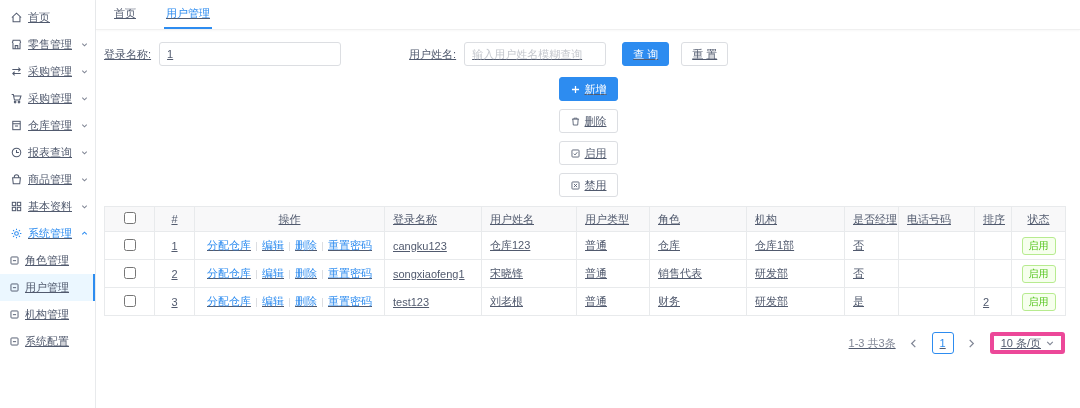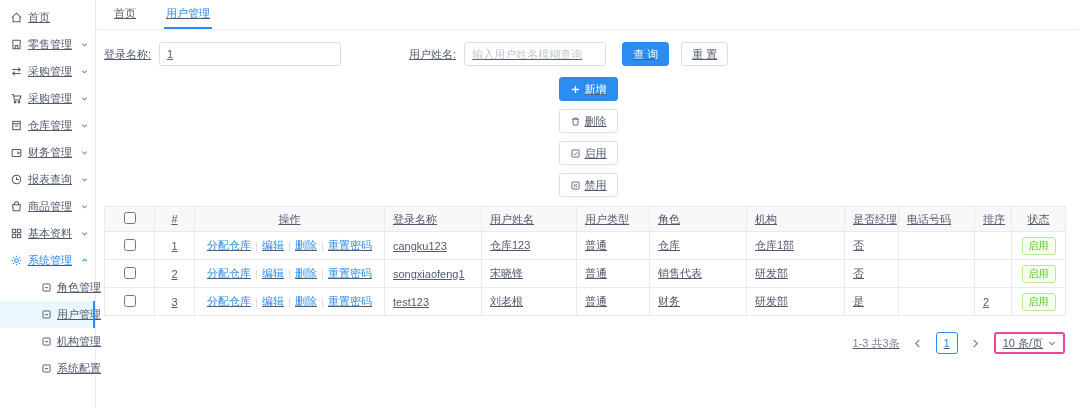--- a/index.html
+++ b/index.html
@@ -7,21 +7,21 @@
     font-family:"Liberation Sans","DejaVu Sans",sans-serif; font-size:11px; color:#515a6e; }
   .app { display:flex; width:1080px; height:408px;text-decoration:underline; }
 
   
   .sidebar { width:96px; flex-shrink:0; border-right:1px solid #e8eaec; padding-top:4px; background:#fff; }
   .nav-item { height:27px; display:flex; align-items:center; padding:0 6px 0 10px; gap:5px; cursor:pointer; white-space:nowrap; }
   .nav-item svg { width:13px; height:13px; flex-shrink:0; color:#515a6e; }
   .nav-item .lbl { flex:1; }
   .nav-item .chev { width:9px; height:9px; color:#808695; flex-shrink:0; }
   .nav-item.active-parent, .nav-item.active-parent svg, .nav-item.active-parent .chev { color:#2d8cf0; }
-  .sub-item { height:27px; display:flex; align-items:center; gap:5px; padding-left:41px; cursor:pointer; position:relative; white-space:nowrap; }
+  .sub-item { height:27px; display:flex; align-items:center; gap:5px; padding-left:9px; cursor:pointer; position:relative; white-space:nowrap; }
   .sub-item svg { width:11px; height:11px; color:#515a6e; flex-shrink:0; }
   .sub-item.active { background:#ebf7ff; }
   .sub-item.active::after { content:""; position:absolute; right:0; top:0; bottom:0; width:2px; background:#2d8cf0; }
 
   
   .main { flex:1; display:flex; flex-direction:column; min-width:0; }
   .tabbar { height:30px; display:flex; align-items:stretch; gap:26px; padding-left:16px; border-bottom:1px solid #f0f0f0; box-shadow:0 1px 2px rgba(0,0,0,.03); }
   .tab { display:flex; align-items:center; padding:0 2px; color:#515a6e; cursor:pointer; border-bottom:2px solid transparent; }
   .tab.active { color:#2d8cf0; border-bottom-color:#2d8cf0; }
 
@@ -52,21 +52,21 @@
   .link { color:#2d8cf0; cursor:pointer; }
   .sep { display:inline-block; width:1px; height:9px; background:#dcdee2; margin:0 5px; vertical-align:middle; }
   input[type="checkbox"] { width:12px; height:12px; cursor:pointer; }
   .tag-enabled { display:inline-block; padding:2px 6px; border:1px solid #b7eb8f; background:#f6ffed; color:#52c41a; border-radius:3px; font-size:10px; line-height:1.2; }
 
   
   .pagination { width:961px; display:flex; justify-content:flex-end; align-items:center; gap:8px; margin-top:16px; color:#808695; }
   .pg-arrow { width:20px; height:22px; display:flex; align-items:center; justify-content:center; cursor:pointer; color:#808695; }
   .pg-arrow svg { width:9px; height:9px; }
   .pg-num { min-width:22px; height:22px; border:1px solid #2d8cf0; border-radius:3px; color:#2d8cf0; display:flex; align-items:center; justify-content:center; cursor:pointer; background:#fff; }
-  .pg-size { height:22px; border:2px solid #ec4899; border-radius:3px; padding:0 7px; display:flex; align-items:center; gap:5px; cursor:pointer; background:#fff; color:#515a6e; }
+  .pg-size { height:22px; border:4px solid #ec4899; border-radius:3px; padding:0 7px; display:flex; align-items:center; gap:5px; cursor:pointer; background:#fff; color:#515a6e; }
   .pg-size svg { width:8px; height:8px; color:#808695; }
 </style>
 </head>
 <body>
 
 <div class="app">
 
   <aside class="sidebar">
 
     <div class="nav-item">
@@ -112,30 +112,20 @@
       <svg viewBox="0 0 14 14" fill="none" stroke="currentColor" stroke-width="1.1">
           <rect x="3" y="2.5" width="8" height="9"></rect>
           <path d="M3 5.2 H11 M5.3 7.5 H8.7"></path>
         </svg>
       <span class="lbl">仓库管理</span>
       <svg class="chev" viewBox="0 0 14 14" fill="none" stroke="currentColor" stroke-width="1.6">
           <path d="M3.5 5.5 L7 9 L10.5 5.5"></path>
         </svg>
     </div>
 
-    <div class="nav-item">
-      <svg viewBox="0 0 14 14" fill="none" stroke="currentColor" stroke-width="1.1">
-          <rect x="2.3" y="3.8" width="9.4" height="7.4" rx="1"></rect>
-          <path d="M8.6 7.5 H11.7 M8.6 6 V9"></path>
-        </svg>
-      <span class="lbl">财务管理</span>
-      <svg class="chev" viewBox="0 0 14 14" fill="none" stroke="currentColor" stroke-width="1.6">
-          <path d="M3.5 5.5 L7 9 L10.5 5.5"></path>
-        </svg>
-    </div>
 
     <div class="nav-item">
       <svg viewBox="0 0 14 14" fill="none" stroke="currentColor" stroke-width="1.1">
           <circle cx="7" cy="7" r="4.6"></circle>
           <path d="M7 4.2 V7 H9.6"></path>
         </svg>
       <span class="lbl">报表查询</span>
       <svg class="chev" viewBox="0 0 14 14" fill="none" stroke="currentColor" stroke-width="1.6">
           <path d="M3.5 5.5 L7 9 L10.5 5.5"></path>
         </svg>

